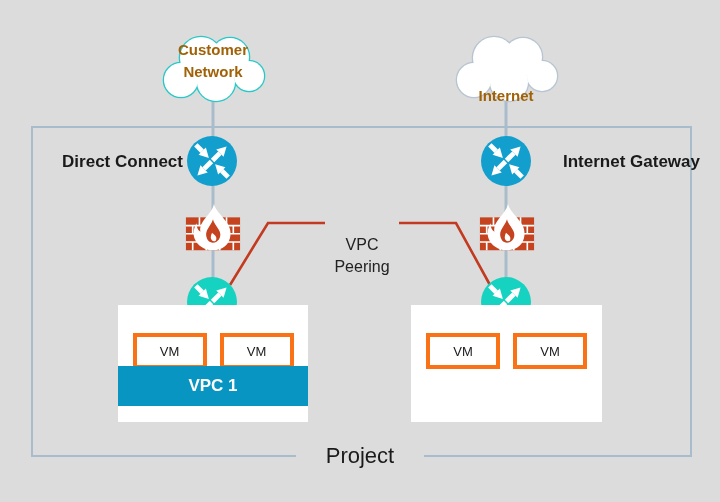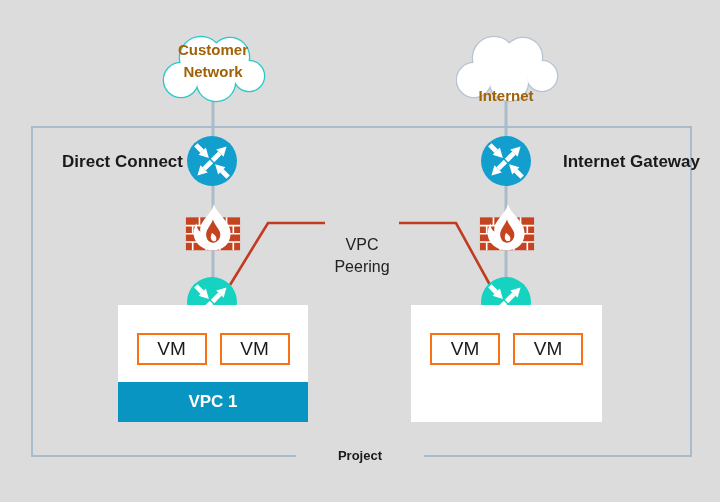--- a/index.html
+++ b/index.html
@@ -16,21 +16,21 @@
     --text:#1a1a1a;
   }
   html,body{margin:0;padding:0;}
   body{font-family:"Liberation Sans","DejaVu Sans",sans-serif;background:var(--background);}
   #canvas{position:relative;width:720px;height:502px;background:var(--background);overflow:hidden;}
 
   .abs{position:absolute;}
 
   
   .project-box{left:31px;top:126px;width:657px;height:327px;border:2px solid var(--project-border);}
-  .project-label{left:296px;top:443px;width:128px;text-align:center;font-size:13px;font-weight:bold;
+  .project-label{left:296px;top:443px;width:128px;text-align:center;font-size:22px;font-weight:normal;
     color:var(--text);background:var(--background);line-height:26px;}
 
   
   #line-layer{left:0;top:0;width:720px;height:502px;}
 
   
   .cloud-svg{width:120px;height:84px;display:block;}
   .cloud-stroke circle{fill:#fff;stroke:currentColor;stroke-width:2.6;}
   .cloud-fill circle{fill:#fff;}
   .cloud-customer{color:var(--cloud-customer-border);}
@@ -52,23 +52,23 @@
   .fw-flame-outer{fill:#fff;}
   .fw-flame-inner{fill:var(--firewall-red);}
 
   
   .gw-label{font-size:17px;font-weight:bold;color:var(--text);line-height:21px;}
   .peering-label{text-align:center;font-size:16px;font-weight:400;color:#222;line-height:22px;}
 
   
   .vpc-box{background:#fff;}
   .vm-row{position:absolute;left:0;top:28px;width:100%;display:flex;justify-content:center;gap:13px;}
-  .vm-box{width:66px;height:28px;background:#fff;border:2px solid #f97316;display:flex;
-    align-items:center;justify-content:center;font-size:19px;color:#1a1a1a;}
-  .vpc-bar{position:absolute;left:0;bottom:0;width:100%;height:40px;background:var(--vpc-bar);
+  .vm-box{width:66px;height:28px;background:#fff;border:4px solid #f97316;display:flex;
+    align-items:center;justify-content:center;font-size:13px;color:#1a1a1a;}
+  .vpc-bar{position:absolute;left:0;bottom:16px;width:100%;height:40px;background:var(--vpc-bar);
     color:#fff;font-size:17px;font-weight:bold;display:flex;align-items:center;justify-content:center;}
 </style>
 </head>
 <body>
 
 <div id="canvas">
 
   <svg id="line-layer" class="abs" viewBox="0 0 720 502" xmlns="http://www.w3.org/2000/svg">
     <line x1="213" y1="92" x2="213" y2="302" stroke="var(--connector)" stroke-width="3"></line>
     <line x1="506" y1="92" x2="506" y2="302" stroke="var(--connector)" stroke-width="3"></line>

